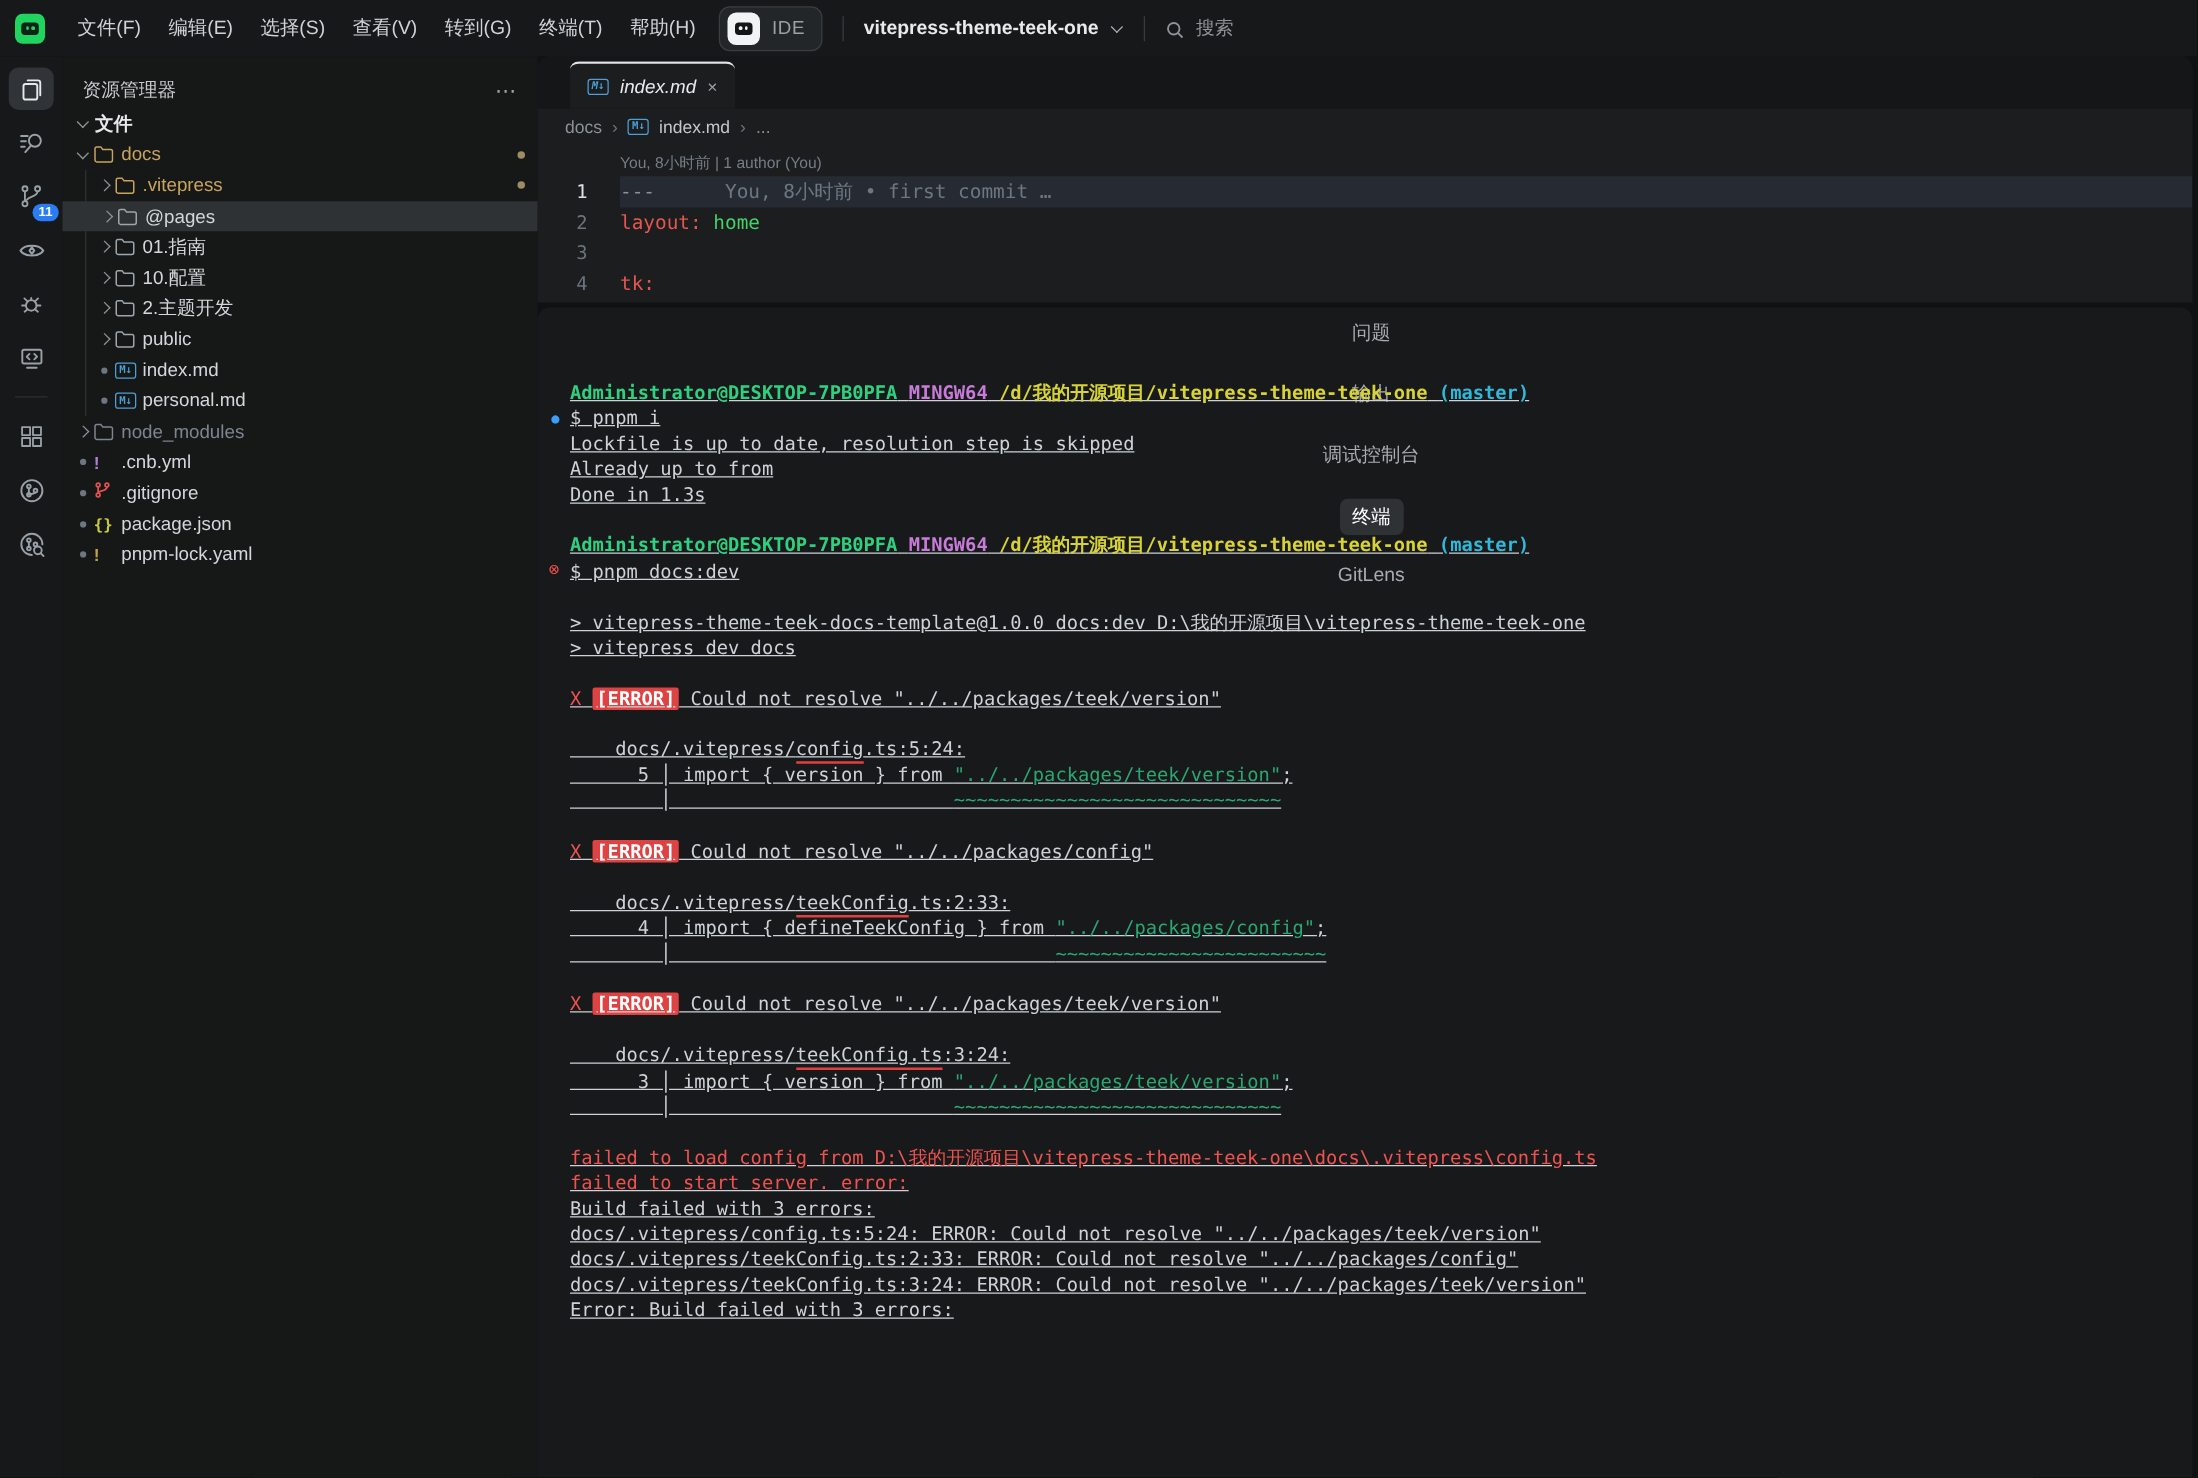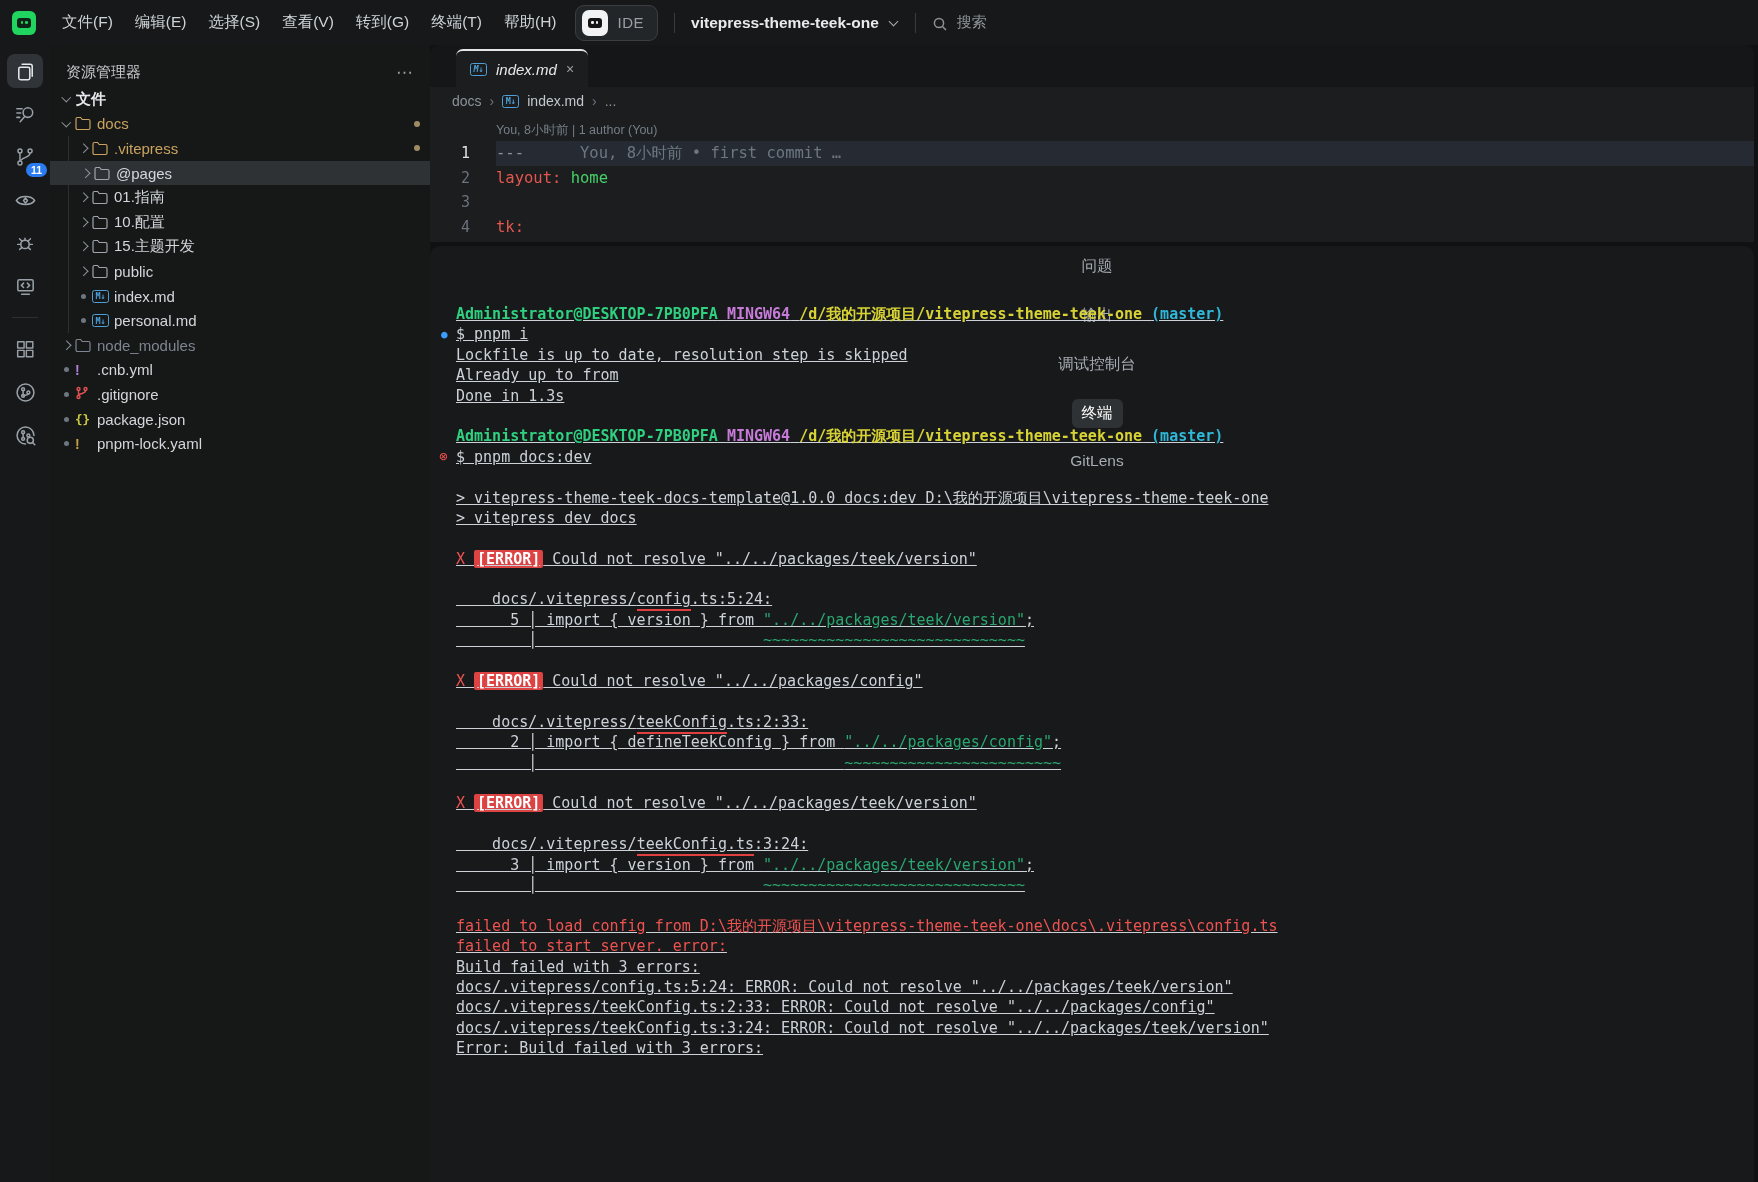--- a/index.html
+++ b/index.html
@@ -281,21 +281,21 @@
             </span>
             <span class="lbl">10.配置</span>
           </div>
           <div class="row" style="padding-left: 25px;">
             <span class="chev"></span>
             <span class="ficon">
               <svg width="16" height="15" viewBox="0 0 16 14" fill="none" stroke="currentColor" stroke-width="1.2">
                 <path d="M1 2.5c0-.8.6-1.5 1.4-1.5h3.2l1.6 2h6.4c.8 0 1.4.7 1.4 1.5v7c0 .8-.6 1.5-1.4 1.5H2.4C1.6 13 1 12.3 1 11.5z"></path>
               </svg>
             </span>
-            <span class="lbl">15.主题开发</span>
+            <span class="lbl">2.主题开发</span>
           </div>
           <div class="row" style="padding-left: 25px;">
             <span class="chev"></span>
             <span class="ficon">
               <svg width="16" height="15" viewBox="0 0 16 14" fill="none" stroke="currentColor" stroke-width="1.2">
                 <path d="M1 2.5c0-.8.6-1.5 1.4-1.5h3.2l1.6 2h6.4c.8 0 1.4.7 1.4 1.5v7c0 .8-.6 1.5-1.4 1.5H2.4C1.6 13 1 12.3 1 11.5z"></path>
               </svg>
             </span>
             <span class="lbl">public</span>
           </div>
@@ -431,21 +431,21 @@
             <div class="t-line"></div>
             <div class="t-line"><span class="c-r">X </span><span class="c-rb">[ERROR]</span><span class="c-w"> Could not resolve "../../packages/teek/version"</span></div>
             <div class="t-line"></div>
             <div class="t-line"><span class="c-w">    docs/.vitepress/</span><span class="c-ur">config</span><span class="c-w">.ts:5:24:</span></div>
             <div class="t-line"><span class="c-w">      5 │ import { version } from </span><span class="c-sg">"../../packages/teek/version"</span><span class="c-w">;</span></div>
             <div class="t-line"><span class="c-w">        │                         </span><span class="c-sg">~~~~~~~~~~~~~~~~~~~~~~~~~~~~~</span></div>
             <div class="t-line"></div>
             <div class="t-line"><span class="c-r">X </span><span class="c-rb">[ERROR]</span><span class="c-w"> Could not resolve "../../packages/config"</span></div>
             <div class="t-line"></div>
             <div class="t-line"><span class="c-w">    docs/.vitepress/</span><span class="c-ur">teekConfig</span><span class="c-w">.ts:2:33:</span></div>
-            <div class="t-line"><span class="c-w">      2 │ import { defineTeekConfig } from </span><span class="c-sg">"../../packages/config"</span><span class="c-w">;</span></div>
+            <div class="t-line"><span class="c-w">      4 │ import { defineTeekConfig } from </span><span class="c-sg">"../../packages/config"</span><span class="c-w">;</span></div>
             <div class="t-line"><span class="c-w">        │                                  </span><span class="c-sg">~~~~~~~~~~~~~~~~~~~~~~~~</span></div>
             <div class="t-line"></div>
             <div class="t-line"><span class="c-r">X </span><span class="c-rb">[ERROR]</span><span class="c-w"> Could not resolve "../../packages/teek/version"</span></div>
             <div class="t-line"></div>
             <div class="t-line"><span class="c-w">    docs/.vitepress/</span><span class="c-ur">teekConfig.ts</span><span class="c-w">:3:24:</span></div>
             <div class="t-line"><span class="c-w">      3 │ import { version } from </span><span class="c-sg">"../../packages/teek/version"</span><span class="c-w">;</span></div>
             <div class="t-line"><span class="c-w">        │                         </span><span class="c-sg">~~~~~~~~~~~~~~~~~~~~~~~~~~~~~</span></div>
             <div class="t-line"></div>
             <div class="t-line"><span class="c-r">failed to load config from D:\我的开源项目\vitepress-theme-teek-one\docs\.vitepress\config.ts</span></div>
             <div class="t-line"><span class="c-r">failed to start server. error:</span></div>

